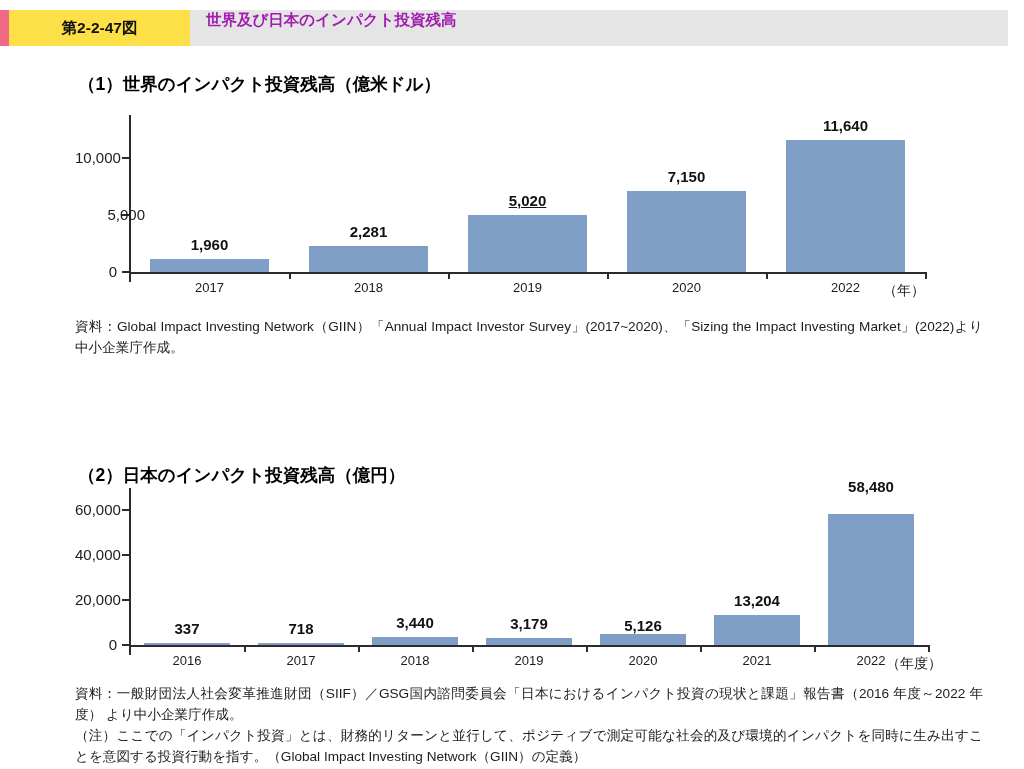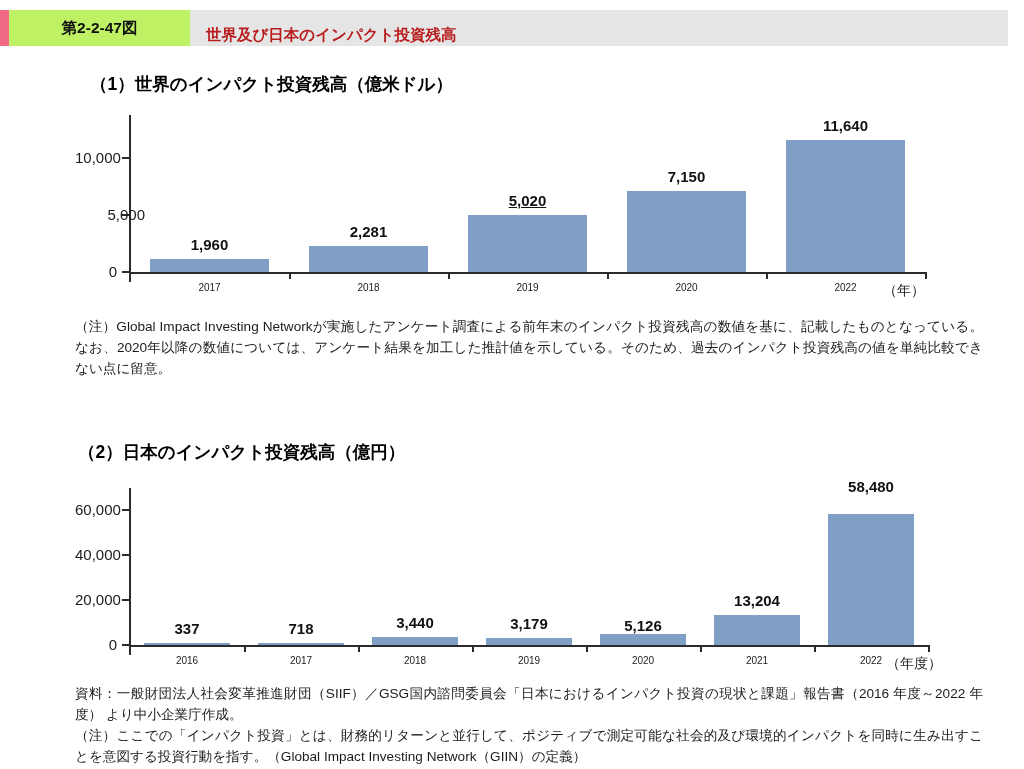--- a/index.html
+++ b/index.html
@@ -5,58 +5,58 @@
   html,body{margin:0;padding:0;background:#ffffff;}
   body{width:1024px;height:769px;overflow:hidden;
        font-family:"Liberation Sans","DejaVu Sans",sans-serif;color:#1b1b1b;}
   .page{position:relative;width:1024px;height:769px;background:#fff;}
 
   
   .fig-header{position:absolute;left:0;top:10px;width:1008px;height:36px;display:flex;}
   .fig-accent{width:9px;height:36px;}
   .fig-no{width:181px;height:36px;display:flex;align-items:center;justify-content:center;
           font-weight:bold;font-size:15.5px;color:#111;}
-  .fig-titlebar{flex:1;height:36px;display:flex;align-items:flex-end;
-          font-weight:bold;font-size:15.5px;color:#b91c1c;padding-left:16px;}
+  .fig-titlebar{flex:1;height:36px;display:flex;align-items:flex-start;
+          font-weight:bold;font-size:15.5px;color:#a21caf;padding-left:16px;}
 
   
   .sec-title{position:absolute;left:78px;margin:0;font-size:17.5px;font-weight:bold;color:#000;}
   .chart{position:absolute;left:75px;width:920px;height:196px;}
   .chart *{position:absolute;}
   .yaxis{width:2px;background:#2b2b2b;}
   .xaxis{height:2px;background:#2b2b2b;}
   .ytickmark{width:7px;height:2px;background:#2b2b2b;}
   .yticklab{text-align:right;font-size:15px;color:#1b1b1b;line-height:18px;}
   .xtickmark{width:2px;height:7px;background:#2b2b2b;}
   .bar{}
   .vlabel{text-align:center;font-weight:bold;font-size:15px;color:#111;line-height:18px;}
-  .xlab{text-align:center;font-size:10px;color:#1b1b1b;line-height:18px;}
+  .xlab{text-align:center;font-size:13px;color:#1b1b1b;line-height:18px;}
   .xunit{font-size:14px;color:#1b1b1b;line-height:18px;}
 
   
   .notes{position:absolute;left:75px;width:908px;}
   .notes p{margin:0;font-size:13.6px;line-height:21px;color:#1b1b1b;
            text-align:justify;}
 </style>
 </head>
 <body>
 
 <div class="page">
 
   <div class="fig-header">
     <div class="fig-accent" style="background: rgb(240, 106, 133);"></div>
-    <div class="fig-no" style="background: #bef264; text-align: center;">
+    <div class="fig-no" style="background: #fde047; text-align: center;">
       <span>第2-2-47図</span>
     </div>
     <div class="fig-titlebar" style="background: rgb(229, 229, 230);">
       <span>世界及び日本のインパクト投資残高</span>
     </div>
   </div>
 
-  <h2 class="sec-title" style="top:72px;margin-left:12px;">（1）世界のインパクト投資残高（億米ドル）</h2>
+  <h2 class="sec-title" style="top:72px;">（1）世界のインパクト投資残高（億米ドル）</h2>
   <div class="chart" style="top:105px;">
       <div class="yaxis" style="left: 54px; top: 10px; height: 167px;"></div>
       <div class="xaxis" style="left: 55px; top: 167px; width: 797px;"></div>
       <div class="ytickmark" style="left: 47px; top: 166px;"></div>
       <div class="yticklab" style="left: 0px; width: 42px; top: 158px;">0</div>
       <div class="ytickmark" style="left: 47px; top: 109.116px;"></div>
       <div class="yticklab" style="left: 0px; width: 42px; top: 101.116px; margin-left: 28px;">5,000</div>
       <div class="ytickmark" style="left: 47px; top: 52.2319px;"></div>
       <div class="yticklab" style="left: 0px; width: 42px; top: 44.2319px;">10,000</div>
       <div class="bar" style="left: 75px; top: 154px; width: 119px; height: 13px; background: rgb(127, 159, 198);"></div>
@@ -75,24 +75,24 @@
       <div class="vlabel" style="left: 532px; width: 159px; top: 63px;">7,150</div>
       <div class="xlab" style="left: 532px; width: 159px; top: 174px;">2020</div>
       <div class="xtickmark" style="left: 691px; top: 167px;"></div>
       <div class="bar" style="left: 711px; top: 35px; width: 119px; height: 132px; background: rgb(127, 159, 198);"></div>
       <div class="vlabel" style="left: 691px; width: 159px; top: 12px;">11,640</div>
       <div class="xlab" style="left: 691px; width: 159px; top: 174px;">2022</div>
       <div class="xtickmark" style="left: 850px; top: 167px;"></div>
       <div class="xunit" style="left: 808px; top: 176px;">（年）</div>
     </div>
   <div class="notes" style="top:316px;">
-    <p>（注）Global Impact Investing Networkが実施したアンケート調査による前年末のインパクト投資残高の数値を基に、記載したものとなっている。なお、2020年以降の数値については、アンケート結果を加工した推計値を示している。そのため、過去のインパクト投資残高の値を単純比較できない点に留意。</p>
+    <p>資料：Global Impact Investing Network（GIIN）「Annual Impact Investor Survey」(2017~2020)、「Sizing the Impact Investing Market」(2022)より中小企業庁作成。</p>
   </div>
 
-  <h2 class="sec-title" style="top:440px;">（2）日本のインパクト投資残高（億円）</h2>
+  <h2 class="sec-title" style="top:463px;">（2）日本のインパクト投資残高（億円）</h2>
   <div class="chart" style="top:478px;">
       <div class="yaxis" style="left: 54px; top: 10px; height: 167px;"></div>
       <div class="xaxis" style="left: 55px; top: 167px; width: 800px;"></div>
       <div class="ytickmark" style="left: 47px; top: 166px;"></div>
       <div class="yticklab" style="left: 0px; width: 42px; top: 158px;">0</div>
       <div class="ytickmark" style="left: 47px; top: 121.143px;"></div>
       <div class="yticklab" style="left: 0px; width: 42px; top: 113.143px;">20,000</div>
       <div class="ytickmark" style="left: 47px; top: 76.2857px;"></div>
       <div class="yticklab" style="left: 0px; width: 42px; top: 68.2857px;">40,000</div>
       <div class="ytickmark" style="left: 47px; top: 31.4286px;"></div>

